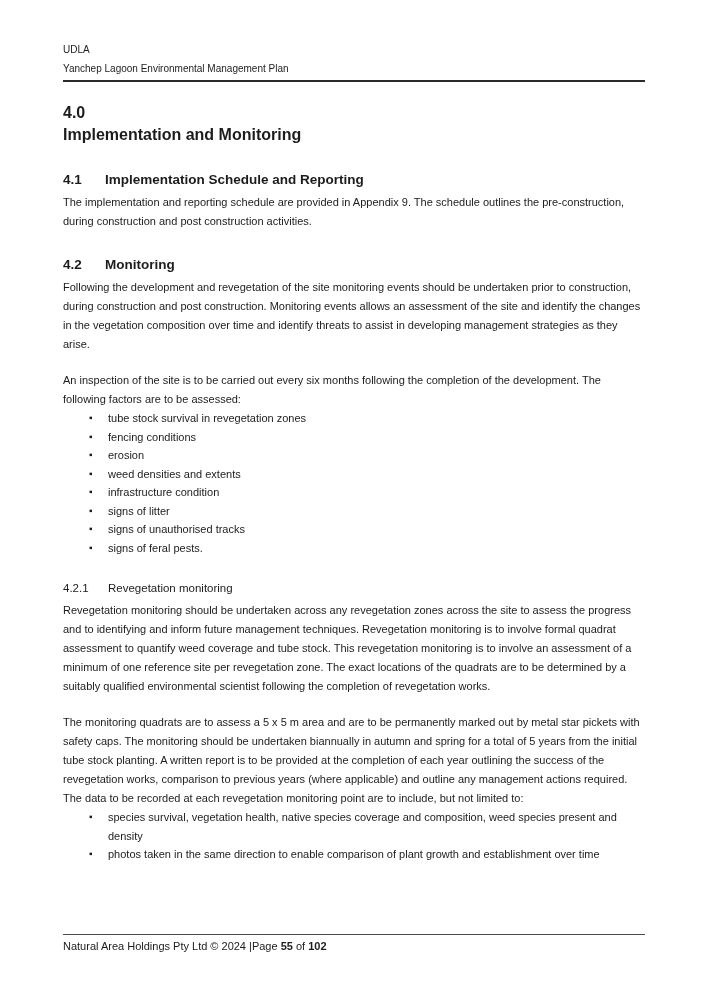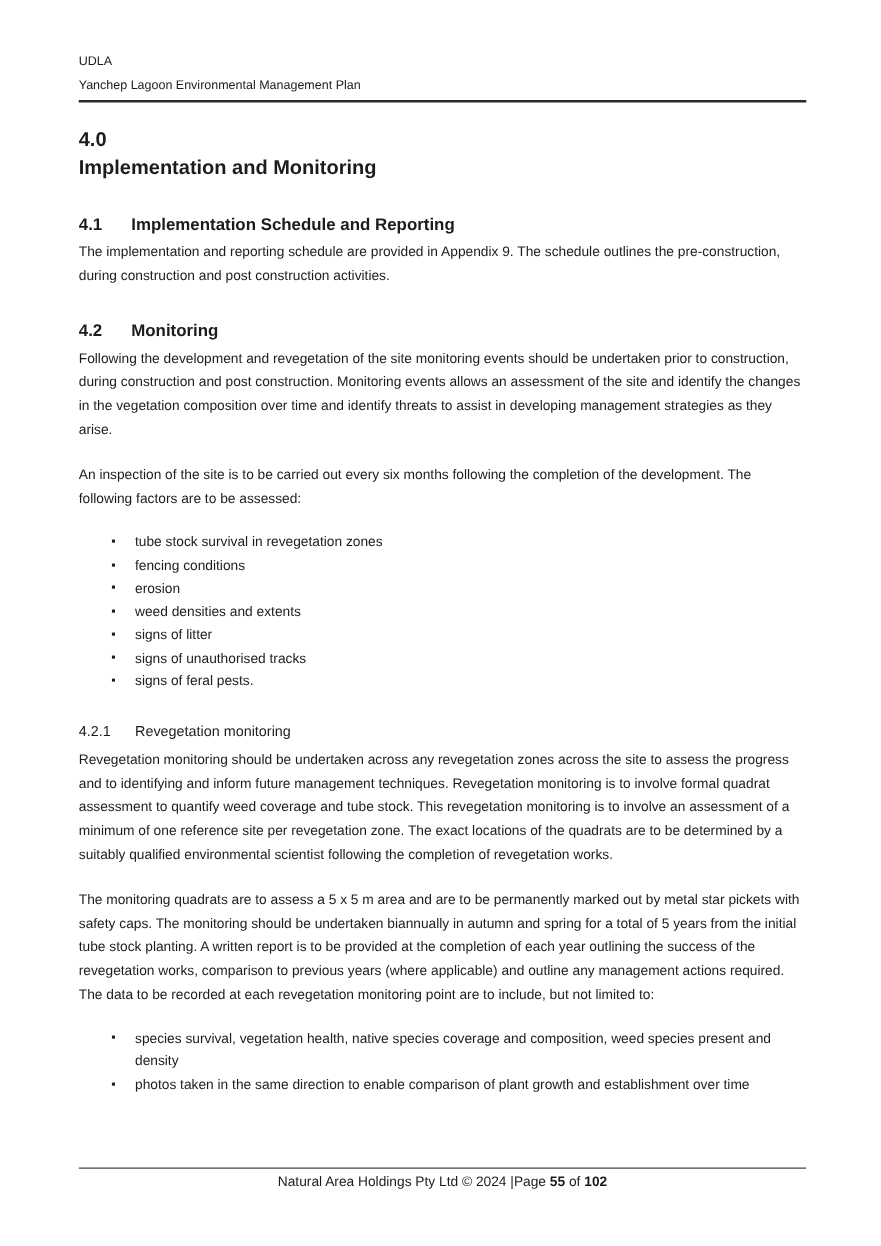--- a/index.html
+++ b/index.html
@@ -53,42 +53,42 @@
   p.body-text {
     font-size: 11px;
     line-height: 19px;
     margin-top: 4px;
   }
   p.body-text.spaced { margin-top: 17px; }
   ul.square-list {
     list-style: none;
     font-size: 11px;
     line-height: 18.5px;
-    margin-top: 16px;
+    margin-top: 0;
   }
   ul.square-list li {
     position: relative;
     padding-left: 45px;
   }
   ul.square-list li::before {
     content: "\25AA";
     position: absolute;
     left: 26px;
     top: 0;
     font-size: 10px;
   }
   
   .doc-footer {
     position: absolute;
     top: 934px;
     left: 63px;
     right: 60px;
     border-top: 1px solid #4a4a4a;
     padding-top: 3px;
-    text-align: center;
+    text-align: left;
     font-size: 11px;
     line-height: 16px;
   }
   .bold { font-weight: bold; }
 </style>
 </head>
 <body>
 
 <div class="page">
 
@@ -112,20 +112,21 @@
     <span class="num">4.2</span>
     <span>Monitoring</span>
   </div>
   <p class="body-text">Following the development and revegetation of the site monitoring events should be undertaken prior to construction, during construction and post construction. Monitoring events allows an assessment of the site and identify the changes in the vegetation composition over time and identify threats to assist in developing management strategies as they arise.</p>
   <p class="body-text spaced">An inspection of the site is to be carried out every six months following the completion of the development. The following factors are to be assessed:</p>
   <ul class="square-list">
       <li>tube stock survival in revegetation zones</li>
       <li>fencing conditions</li>
       <li>erosion</li>
       <li>weed densities and extents</li>
+      <li>infrastructure condition</li>
       <li>signs of litter</li>
       <li>signs of unauthorised tracks</li>
       <li>signs of feral pests.</li>
     </ul>
 
   <div class="h3">
     <span class="num">4.2.1</span>
     <span>Revegetation monitoring</span>
   </div>
   <p class="body-text">Revegetation monitoring should be undertaken across any revegetation zones across the site to assess the progress and to identifying and inform future management techniques. Revegetation monitoring is to involve formal quadrat assessment to quantify weed coverage and tube stock. This revegetation monitoring is to involve an assessment of a minimum of one reference site per revegetation zone. The exact locations of the quadrats are to be determined by a suitably qualified environmental scientist following the completion of revegetation works.</p>

